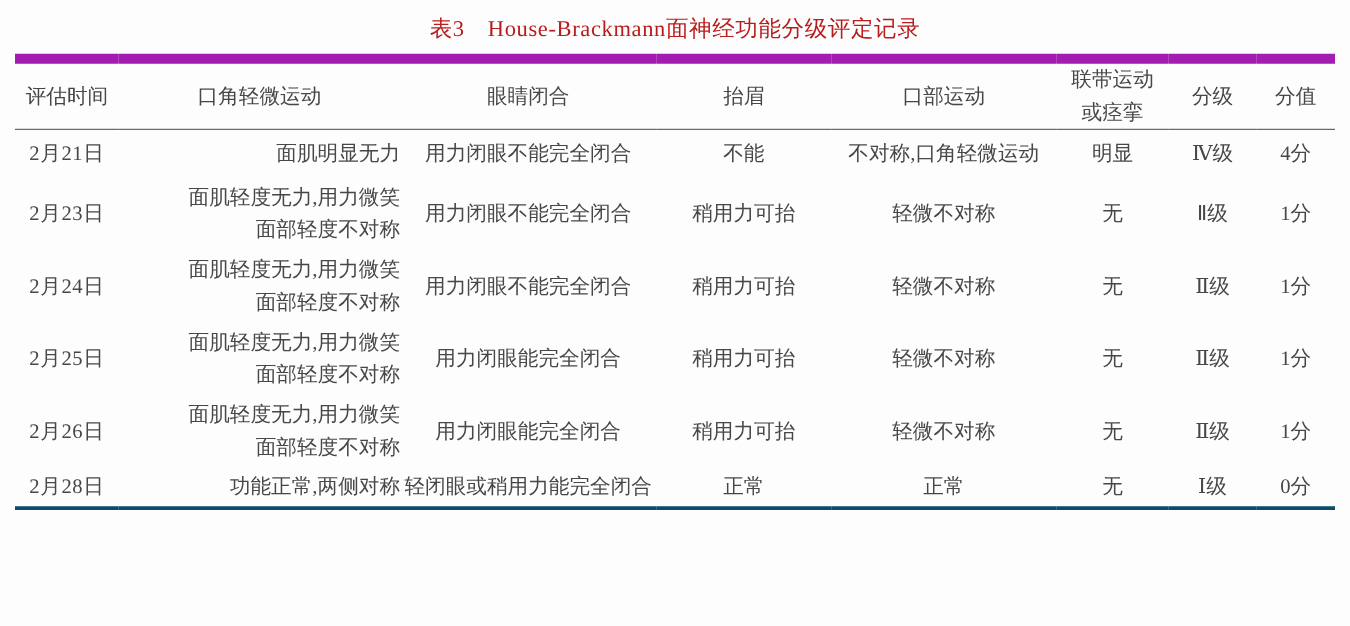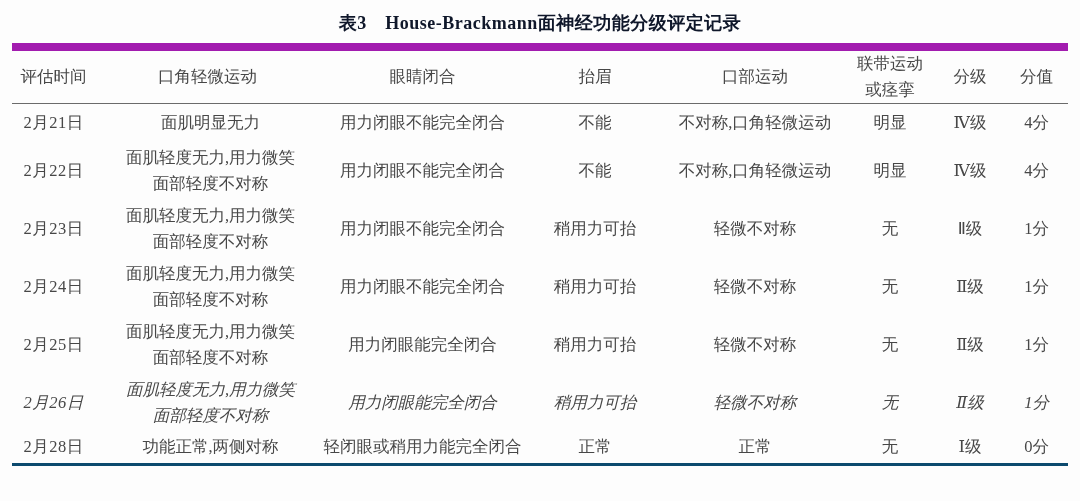--- a/index.html
+++ b/index.html
@@ -12,23 +12,23 @@
     font-family: "Liberation Serif", "DejaVu Serif", serif;
     color: #474747;
   }
   .page {
     width: 1080px;
     height: 501px;
     position: relative;
   }
   .table-title {
     text-align: center;
-    font-weight: bold;
+    font-weight: normal;
     font-size: 18px;
-    color: #0f172a;
+    color: #b91c1c;
     padding-top: 11px;
     letter-spacing: 0.5px;
   }
   table.hb-table {
     border-collapse: collapse;
     table-layout: fixed;
     width: 1056px;
     margin: 8px auto 0 auto;
   }
   table.hb-table thead tr {
@@ -43,21 +43,21 @@
     font-weight: normal;
     font-size: 16.5px;
     text-align: center;
     vertical-align: middle;
     padding: 0;
     line-height: 26px;
     white-space: pre-line;
     color: #474747;
   }
   td.cell-facial {
-    text-align: center;
+    text-align: right;
     padding-left: 6px;
   }
   td.cell-time {
     letter-spacing: 0.5px;
     text-align: center;
   }
 </style>
 </head>
 <body>
 
@@ -92,31 +92,20 @@
         <tr style="height: 38px;">
           <td class="cell-time">2月21日</td>
           <td class="cell-facial">面肌明显无力</td>
           <td class="cell-eye">用力闭眼不能完全闭合</td>
           <td class="cell-brow">不能</td>
           <td class="cell-mouth">不对称,口角轻微运动</td>
           <td class="cell-synkinesis">明显</td>
           <td class="cell-grade">Ⅳ级</td>
           <td class="cell-score">4分</td>
         </tr>
-        <tr style="height: 58px;">
-          <td class="cell-time">2月22日</td>
-          <td class="cell-facial">面肌轻度无力,用力微笑
-面部轻度不对称</td>
-          <td class="cell-eye">用力闭眼不能完全闭合</td>
-          <td class="cell-brow">不能</td>
-          <td class="cell-mouth">不对称,口角轻微运动</td>
-          <td class="cell-synkinesis">明显</td>
-          <td class="cell-grade">Ⅳ级</td>
-          <td class="cell-score">4分</td>
-        </tr>
         <tr style="height: 58px; font-family: Liberation Serif, serif;">
           <td class="cell-time">2月23日</td>
           <td class="cell-facial">面肌轻度无力,用力微笑
 面部轻度不对称</td>
           <td class="cell-eye">用力闭眼不能完全闭合</td>
           <td class="cell-brow">稍用力可抬</td>
           <td class="cell-mouth">轻微不对称</td>
           <td class="cell-synkinesis">无</td>
           <td class="cell-grade">Ⅱ级</td>
           <td class="cell-score">1分</td>
@@ -136,21 +125,21 @@
           <td class="cell-time">2月25日</td>
           <td class="cell-facial">面肌轻度无力,用力微笑
 面部轻度不对称</td>
           <td class="cell-eye">用力闭眼能完全闭合</td>
           <td class="cell-brow">稍用力可抬</td>
           <td class="cell-mouth">轻微不对称</td>
           <td class="cell-synkinesis">无</td>
           <td class="cell-grade">Ⅱ级</td>
           <td class="cell-score">1分</td>
         </tr>
-        <tr style="height: 58px; font-style: italic;">
+        <tr style="height: 58px;">
           <td class="cell-time">2月26日</td>
           <td class="cell-facial">面肌轻度无力,用力微笑
 面部轻度不对称</td>
           <td class="cell-eye">用力闭眼能完全闭合</td>
           <td class="cell-brow">稍用力可抬</td>
           <td class="cell-mouth">轻微不对称</td>
           <td class="cell-synkinesis">无</td>
           <td class="cell-grade">Ⅱ级</td>
           <td class="cell-score">1分</td>
         </tr>

